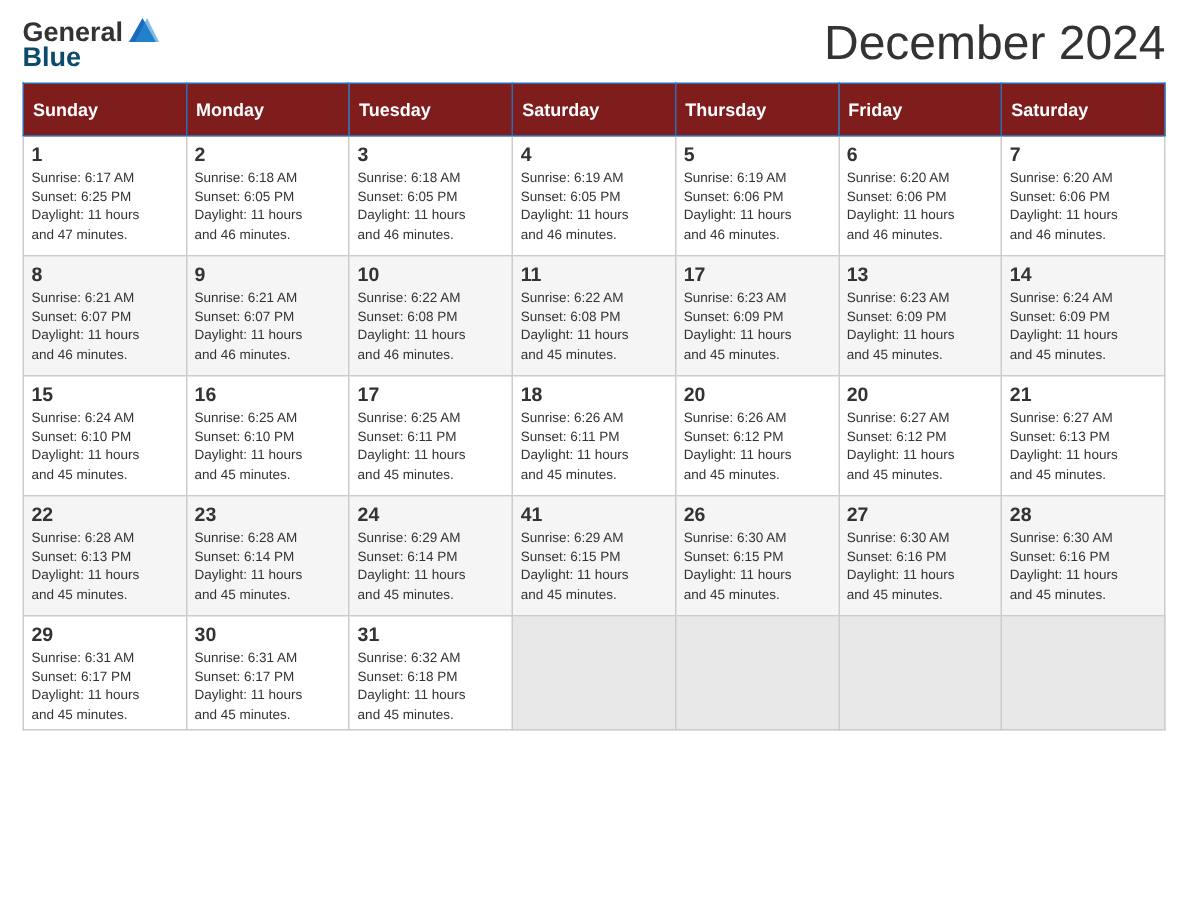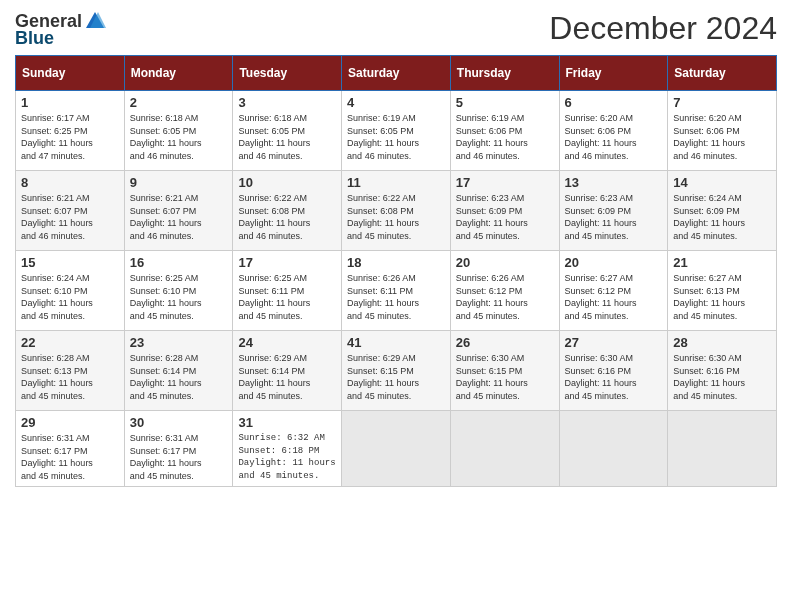--- a/index.html
+++ b/index.html
@@ -348,21 +348,21 @@
           </td>
           <td>
             <span class="day-num">30</span>
             <div class="day-info" style="white-space: pre-line;">Sunrise: 6:31 AM
 Sunset: 6:17 PM
 Daylight: 11 hours
 and 45 minutes.</div>
           </td>
           <td>
             <span class="day-num">31</span>
-            <div class="day-info" style="white-space: pre-line; font-family: Liberation Mono, monospace;">Sunrise: 6:32 AM
+            <div class="day-info" style="white-space: pre-line;">Sunrise: 6:32 AM
 Sunset: 6:18 PM
 Daylight: 11 hours
 and 45 minutes.</div>
           </td>
           <td class="empty-cell"></td>
           <td class="empty-cell"></td>
           <td class="empty-cell"></td>
           <td class="empty-cell"></td>
         </tr>
       </tbody>

